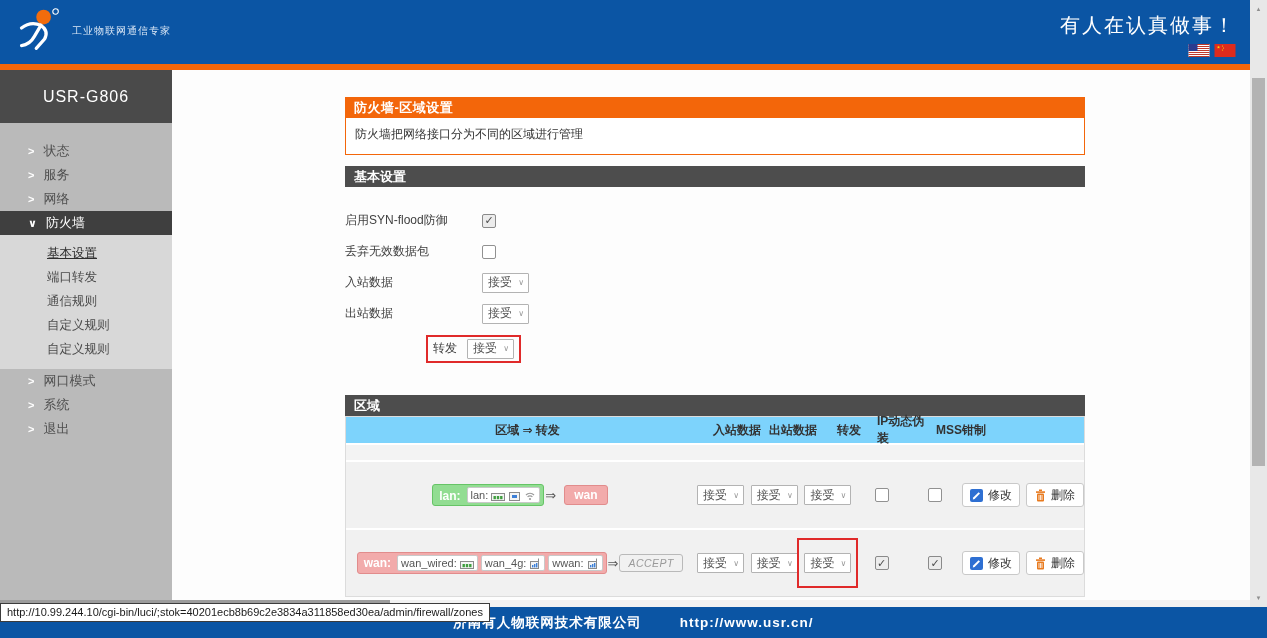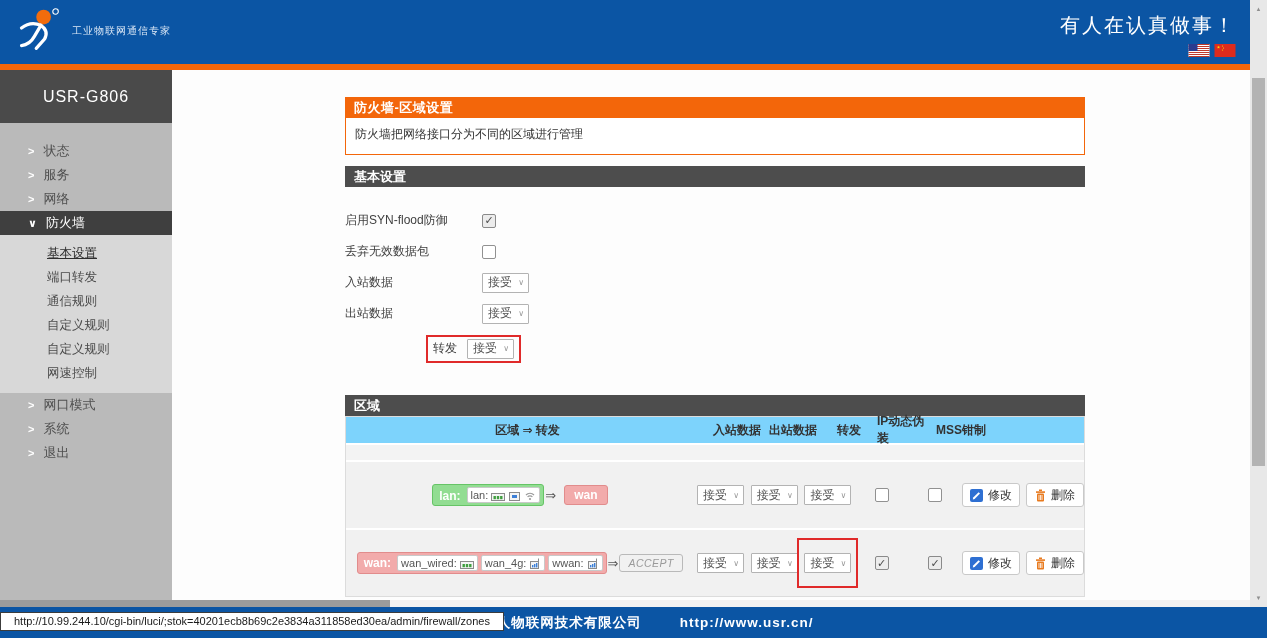--- a/index.html
+++ b/index.html
@@ -92,22 +92,22 @@
   .vscroll { position:absolute; right:0; top:0; width:17px; height:607px; background:#e8e8e8; z-index:10; }
   .vthumb { position:absolute; left:2px; top:78px; width:13px; height:388px; background:#b3b3b3; }
   .varrow { position:absolute; left:0; width:17px; height:14px; display:flex; align-items:center;
             justify-content:center; font-size:6px; color:#8f8f8f; cursor:pointer; }
   .va-up { top:2px; } .va-down { bottom:2px; }
   .hscroll { position:absolute; left:0; top:600px; width:1267px; height:7px; background:#f2f2f2; }
   .hthumb { width:390px; height:7px; background:#9c9c9c; }
   .footer { position:absolute; left:0; top:607px; width:1267px; height:31px; background:#0b55a4;
             display:flex; align-items:center; justify-content:center; gap:38px; }
   .footer span { color:#fff; font-size:13.5px; font-weight:bold; letter-spacing:1px; }
-  .statustip { position:absolute; left:0; bottom:7px; background:#fff; border:1px solid #3c3c3c;
-               padding:2px 13px 3px; font-size:11px; color:#1a1a1a; z-index:20; white-space:nowrap; }
+  .statustip { position:absolute; left:0; bottom:16px; background:#fff; border:1px solid #3c3c3c;
+               padding:2px 6px 3px; font-size:11px; color:#1a1a1a; z-index:20; white-space:nowrap; }
 </style>
 </head>
 <body>
 
 <div class="topbar">
   <div class="logo-wrap">
     <svg width="46" height="44" viewBox="0 0 50 46">
       <circle cx="30" cy="10" r="8" fill="#f26c0c"></circle>
       <circle cx="43" cy="4" r="3" fill="none" stroke="#fff" stroke-width="1.2"></circle>
       <path d="M6 22 Q16 14 27 19" stroke="#fff" stroke-width="3.5" fill="none" stroke-linecap="round"></path>
@@ -174,23 +174,20 @@
         </div>
       <div class="ssubitem">
           <span class="t">通信规则</span>
         </div>
       <div class="ssubitem">
           <span class="t">自定义规则</span>
         </div>
       <div class="ssubitem">
           <span class="t">自定义规则</span>
         </div>
-      <div class="ssubitem">
-          <span class="t">网速控制</span>
-        </div>
     </div>
     <div class="sitem">
       <span class="chev">&gt;</span>
       <span>网口模式</span>
     </div>
     <div class="sitem">
       <span class="chev">&gt;</span>
       <span>系统</span>
     </div>
     <div class="sitem">

